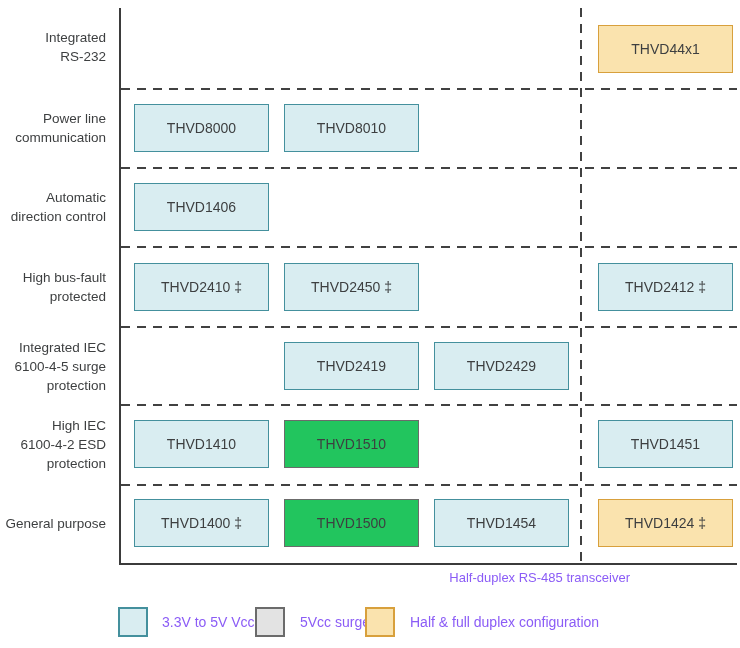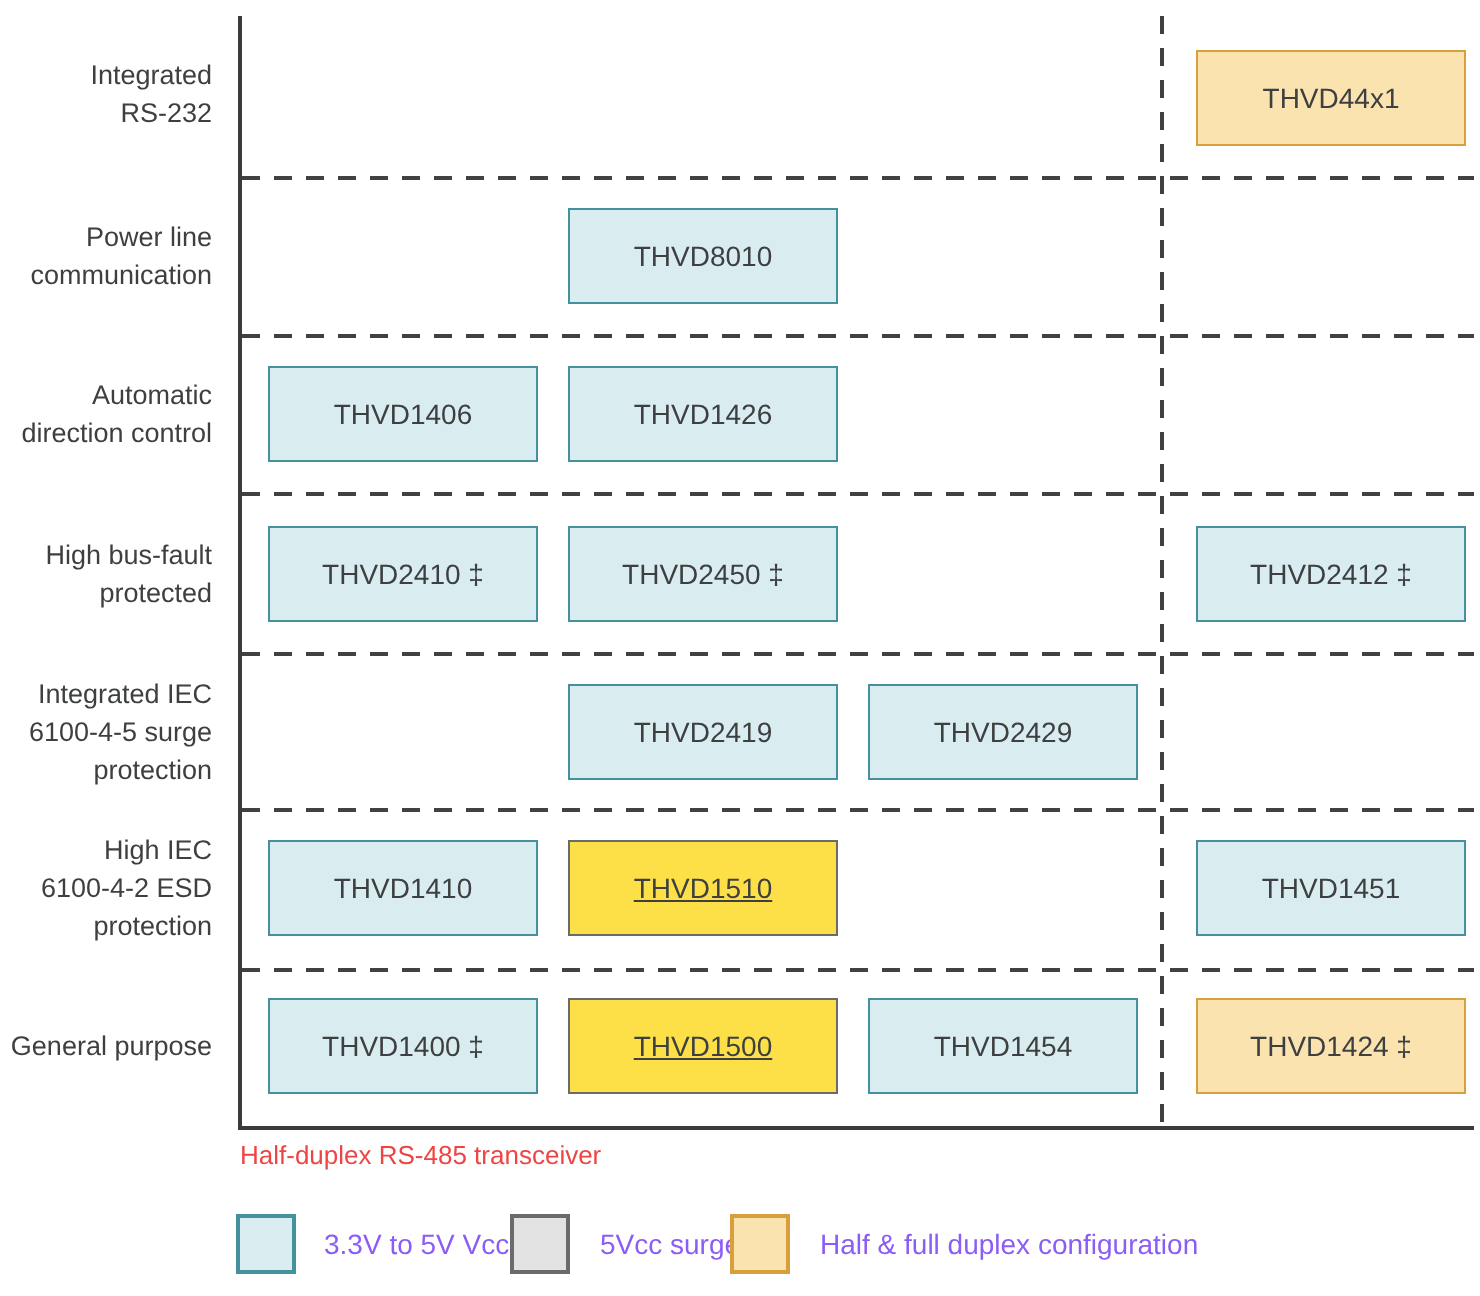--- a/index.html
+++ b/index.html
@@ -31,25 +31,25 @@
   }
   .pbox{
     position:absolute;width:135px;height:48px;
     box-sizing:border-box;
     display:flex;align-items:center;justify-content:center;
     font-size:14px;
     color:#3d3f40;
     cursor:pointer;
   }
   .pbox.blue{background:#d9edf1;border:1.5px solid #44909d;}
-  .pbox.gray{background:#fde047;border:1.5px solid #6b6b6b;text-decoration:underline;}
+  .pbox.gray{background:#22c55e;border:1.5px solid #6b6b6b;}
   .pbox.yellow{background:#fae3ae;border:1.5px solid #d8a03c;}
   .axis-label{
     position:absolute;left:120px;top:570px;width:510px;
-    text-align:left;font-size:13px;color:#ef4444;
+    text-align:right;font-size:13px;color:#8b5cf6;
   }
   .swatch{
     position:absolute;top:607px;width:26px;height:26px;
     box-sizing:content-box;
   }
   .swatch.blue{background:#d9edf1;border:2px solid #44909d;}
   .swatch.gray{background:#e3e3e3;border:2px solid #6b6b6b;}
   .swatch.yellow{background:#fae3ae;border:2px solid #d8a03c;}
   .legend-label{
     position:absolute;top:607px;height:30px;line-height:30px;
@@ -83,24 +83,24 @@
   <div class="row-label" style="top:366px">Integrated IEC
 6100-4-5 surge
 protection</div>
   <div class="row-label" style="top:444px">High IEC
 6100-4-2 ESD
 protection</div>
   <div class="row-label" style="top:523px">General purpose</div>
 
   <div class="pbox yellow" style="left:598px;top:25px">THVD44x1</div>
 
+  <div class="pbox blue" style="left:134px;top:104px">THVD8000</div>
   <div class="pbox blue" style="left:284px;top:104px">THVD8010</div>
 
   <div class="pbox blue" style="left:134px;top:183px">THVD1406</div>
-  <div class="pbox blue" style="left:284px;top:183px">THVD1426</div>
 
   <div class="pbox blue" style="left:134px;top:263px">THVD2410 ‡</div>
   <div class="pbox blue" style="left:284px;top:263px">THVD2450 ‡</div>
   <div class="pbox blue" style="left:598px;top:263px">THVD2412 ‡</div>
 
   <div class="pbox blue" style="left:284px;top:342px">THVD2419</div>
   <div class="pbox blue" style="left:434px;top:342px">THVD2429</div>
 
   <div class="pbox blue" style="left:134px;top:420px">THVD1410</div>
   <div class="pbox gray" style="left:284px;top:420px">THVD1510</div>

